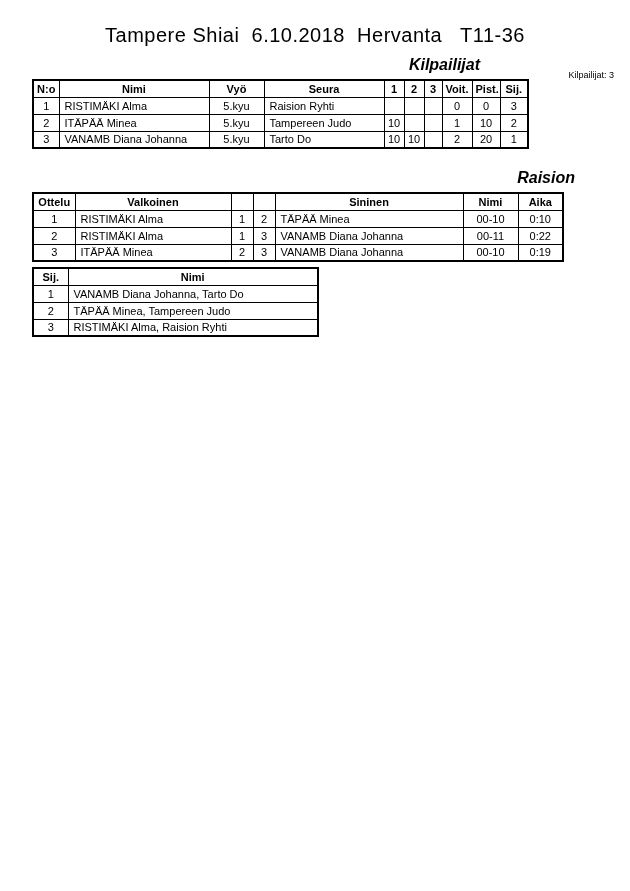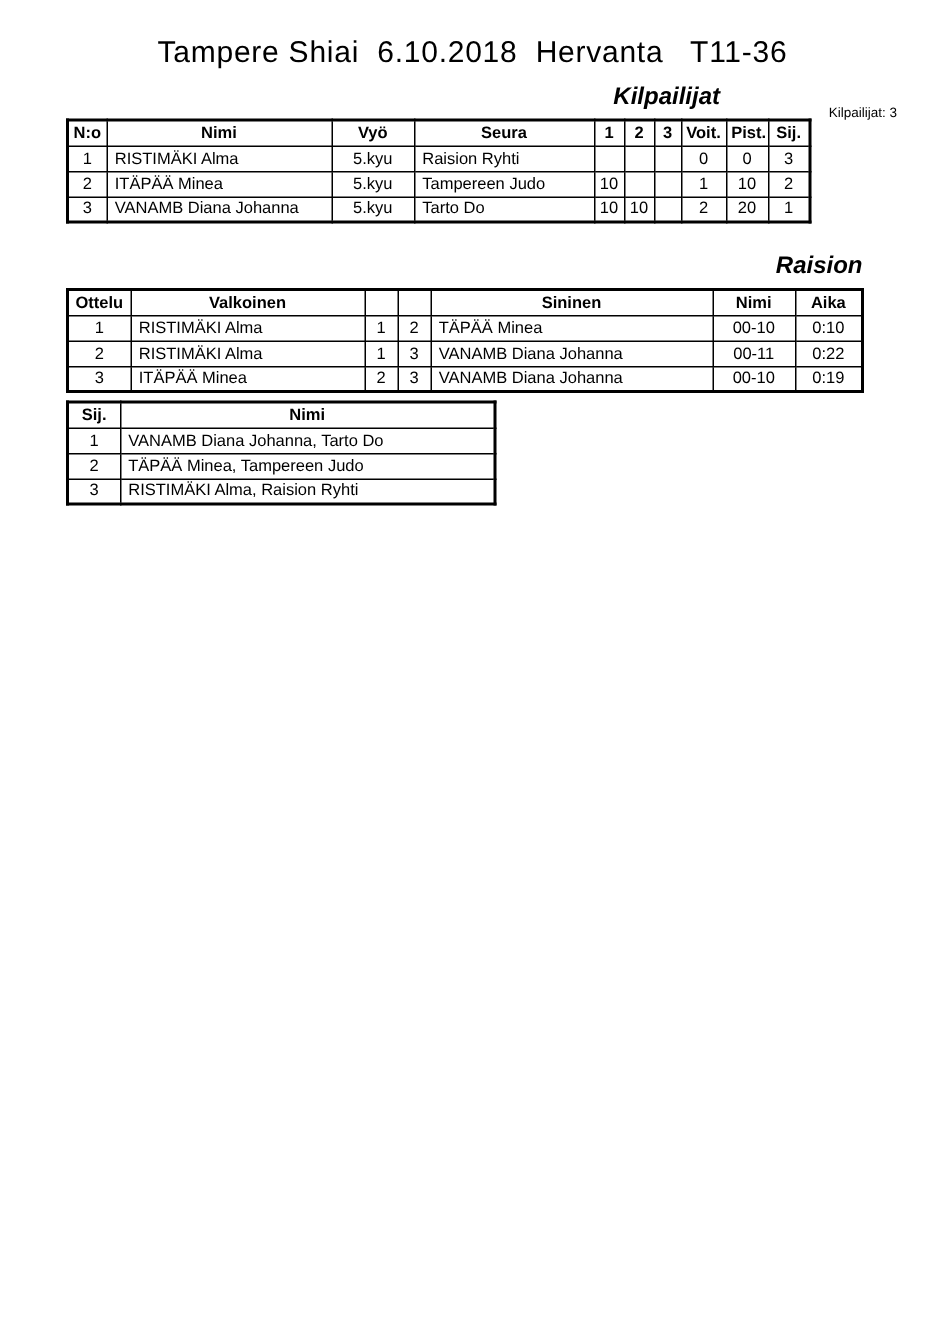--- a/index.html
+++ b/index.html
@@ -17,36 +17,36 @@
     margin-top: 24px;
     text-align: center;
     font-size: 20px;
     font-weight: normal;
     white-space: pre;
     letter-spacing: 0.5px;
   }
   .competitors-count {
     position: absolute;
     top: 70px;
-    right: 32px;
+    right: 16px;
     font-size: 9px;
   }
   .section-heading {
     font-weight: bold;
     font-size: 16px;
     text-align: right;
     font-style: italic;
   }
   .heading-kilpailijat { width: 480px; margin-top: 9px; }
   .heading-ottelut    { width: 575px; margin-top: 20px; }
   .heading-tulokset   { width: 350px; margin-top: 18px; }
   table {
     border-collapse: collapse;
     table-layout: fixed;
-    margin-left: 44px;
+    margin-left: 32px;
     margin-top: 5px;
     border: 2px solid #000;
   }
   th, td {
     border: 1px solid #000;
     font-size: 11px;
     height: 17px;
     padding: 0 3px;
     text-align: center;
     overflow: hidden;

